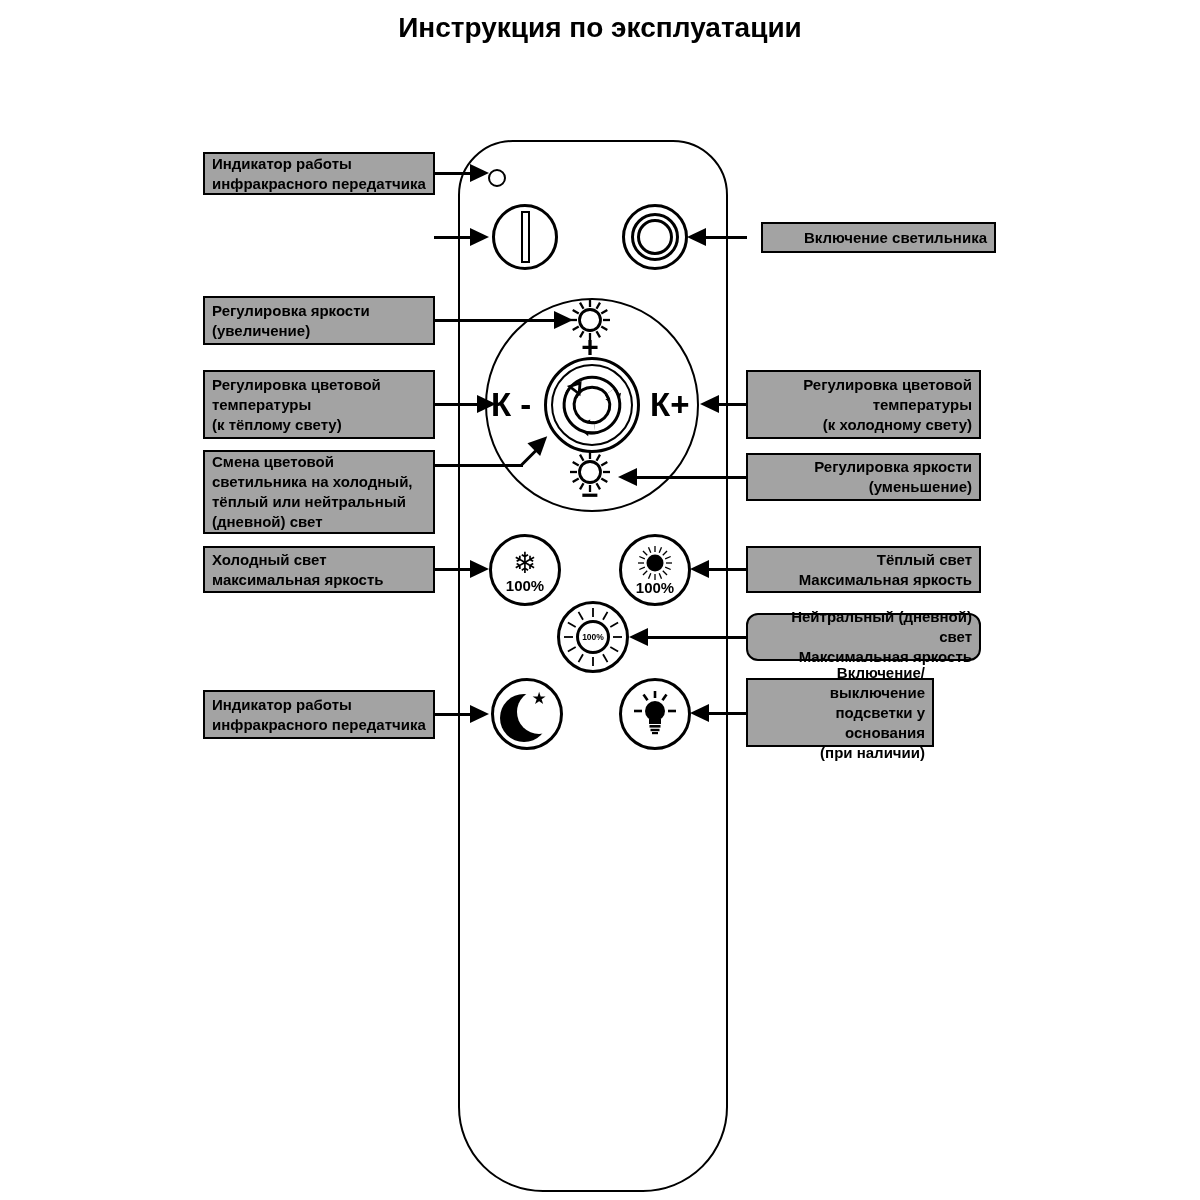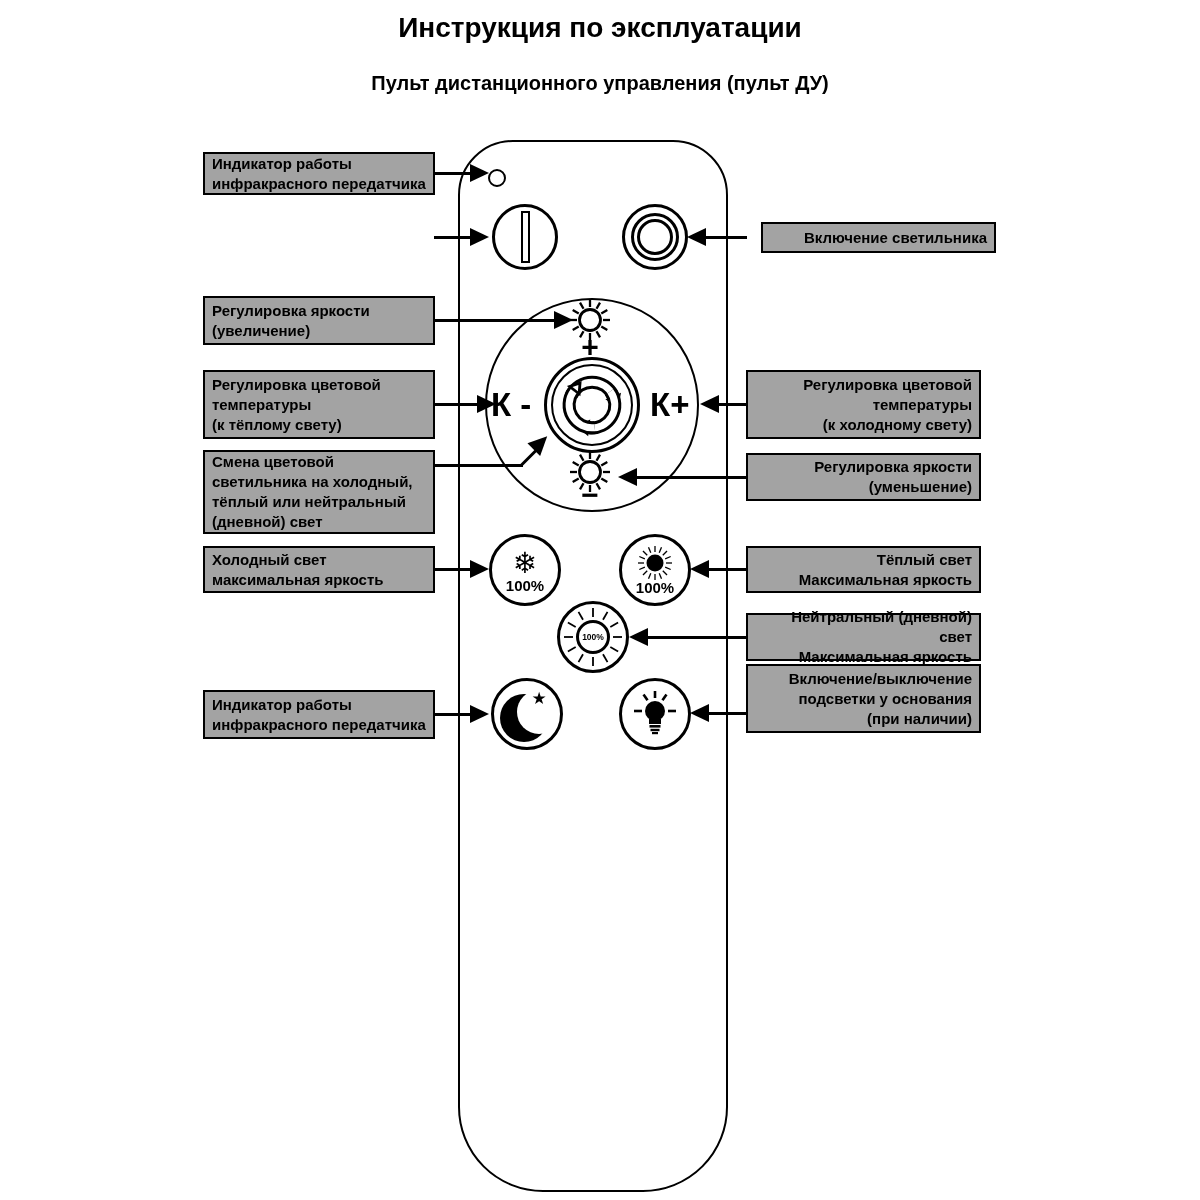--- a/index.html
+++ b/index.html
@@ -41,21 +41,20 @@
                 display:flex;align-items:center;justify-content:center;
                 font-size:8.5px;font-weight:bold;box-sizing:border-box;}
   svg{display:block;}
 </style>
 </head>
 <body>
 
 <div id="canvas">
 
   <div class="title">Инструкция по эксплуатации</div>
-  <div class="subtitle">Пульт дистанционного управления (пульт ДУ)</div>
 
   <div class="remote"></div>
 
   <div class="btn" style="left:488px;top:169px;width:18px;height:18px;border-width:2.5px;"></div>
 
   <div class="btn" style="left:492px;top:204px;width:66px;height:66px;">
     <div style="width:9px;height:52px;border:2.5px solid #000;box-sizing:border-box;background:#fff;"></div>
   </div>
 
   <div class="btn" style="left:622px;top:204px;width:66px;height:66px;">
@@ -253,25 +252,25 @@
 (к холодному свету)</span>
     </div>
   <div class="box rt" style="left:746px;top:453px;width:235px;height:48px;">
     <span>Регулировка яркости
 (уменьшение)</span>
     </div>
   <div class="box rt" style="left:746px;top:546px;width:235px;height:47px;">
     <span>Тёплый свет
 Максимальная яркость</span>
     </div>
-  <div class="box rt" style="left:746px;top:613px;width:235px;height:48px;">
+  <div class="box rt" style="left:746px;top:613px;width:235px;height:48px;border-radius:12px;">
     <span>Нейтральный (дневной) свет
 Максимальная яркость</span>
     </div>
-  <div class="box rt" style="left:746px;top:664px;width:235px;height:69px;">
+  <div class="box rt" style="left:746px;top:678px;width:188px;height:69px;">
     <span>Включение/выключение
 подсветки у основания
 (при наличии)</span>
     </div>
 
   <div class="hline" style="left:434px;top:172px;width:38px;"></div>
   <div class="arr-r" style="left:470px;top:164px;"></div>
 
   <div class="hline" style="left:434px;top:236px;width:38px;"></div>
   <div class="arr-r" style="left:470px;top:228px;"></div>

